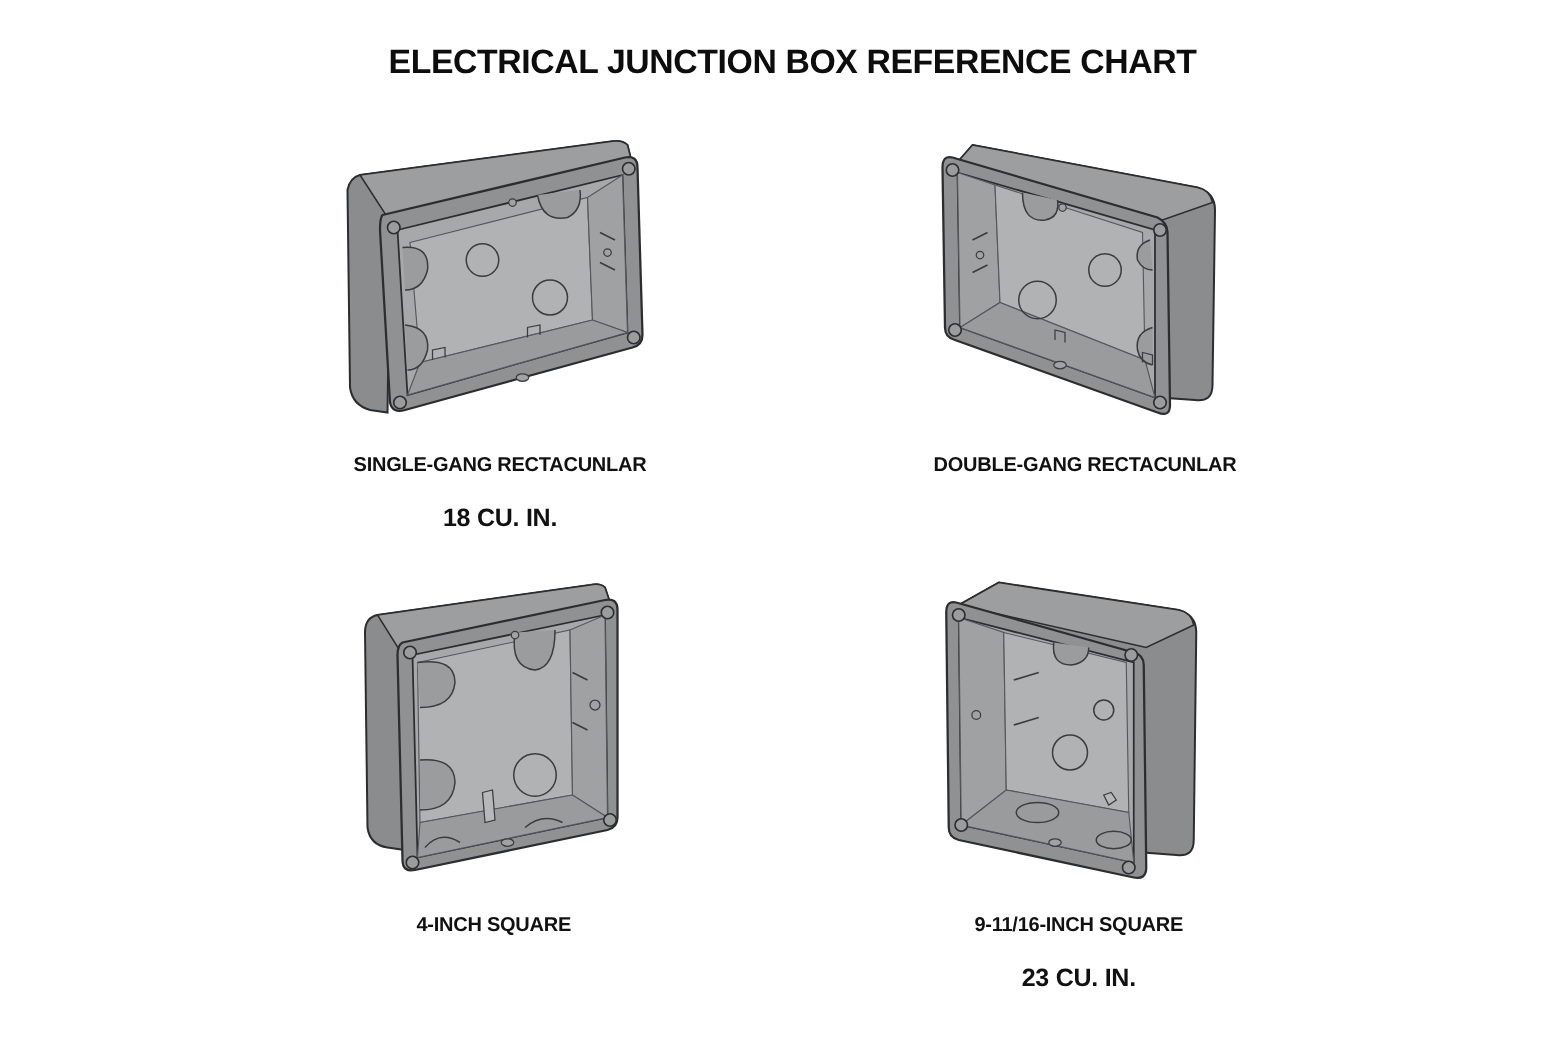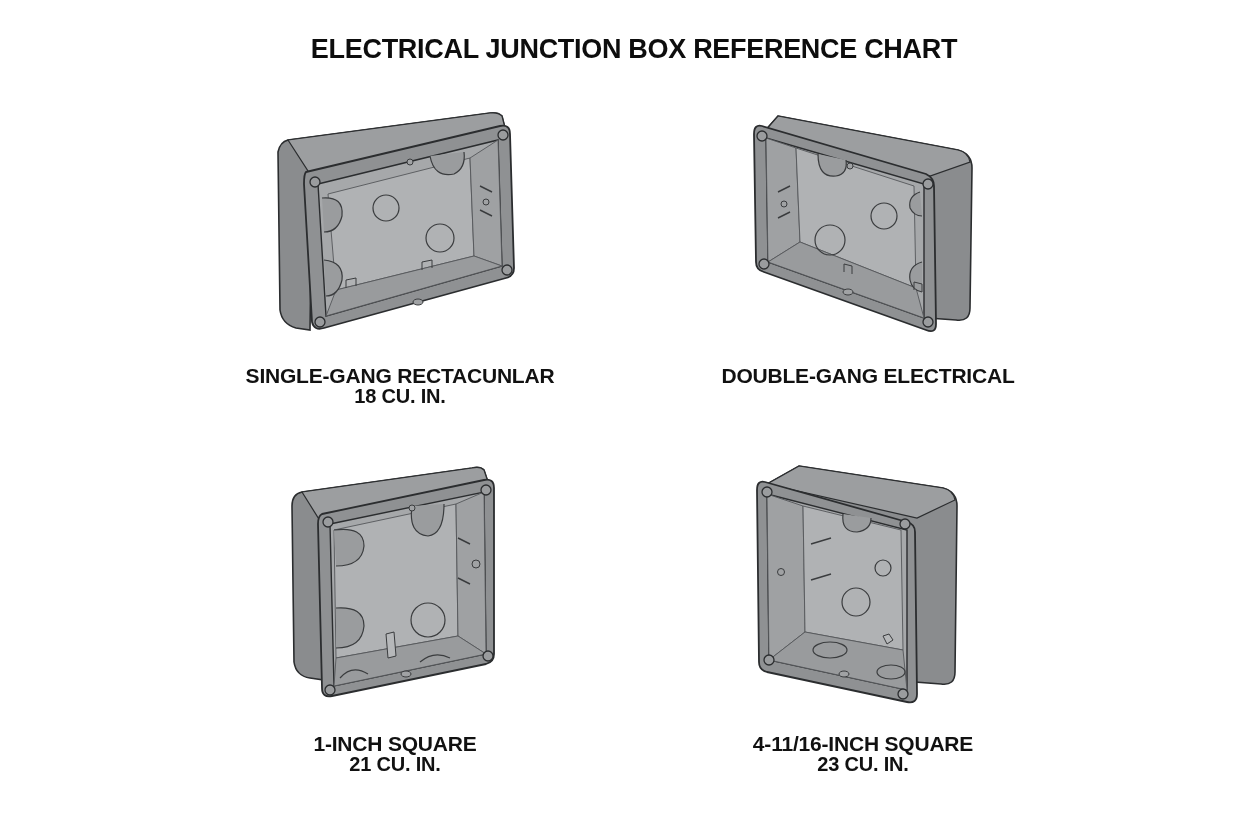--- a/index.html
+++ b/index.html
@@ -31,28 +31,28 @@
     }
     .caption {
       position: absolute;
       text-align: center;
       font-weight: bold;
       color: #111111;
       line-height: 1;
     }
     .caption .name {
       display: block;
-      font-size: 21px;
+      font-size: 16px;
       letter-spacing: -0.2px;
       white-space: nowrap;
     }
     .caption .vol {
       display: block;
       font-size: 20px;
-      margin-top: 0;
+      margin-top: 24px;
       letter-spacing: -0.2px;
     }
     svg { overflow: visible; }
   </style>
 </head>
 <body>
 
 <div class="title">ELECTRICAL JUNCTION BOX REFERENCE CHART</div>
 
 <div class="illus" style="left:270px; top:110px; width:250px; height:230px;">
@@ -129,21 +129,21 @@
     <circle cx="102" cy="54" r="3" fill="#a0a2a4" stroke="#3a3c3e" stroke-width="1"></circle>
     <ellipse cx="100" cy="180" rx="5" ry="3" fill="#a0a2a4" stroke="#3a3c3e" stroke-width="1"></ellipse>
 
     <circle cx="14" cy="24" r="5" fill="#9a9c9e" stroke="#2b2d2f" stroke-width="1.3"></circle>
     <circle cx="180" cy="72" r="5" fill="#9a9c9e" stroke="#2b2d2f" stroke-width="1.3"></circle>
     <circle cx="16" cy="152" r="5" fill="#9a9c9e" stroke="#2b2d2f" stroke-width="1.3"></circle>
     <circle cx="180" cy="210" r="5" fill="#9a9c9e" stroke="#2b2d2f" stroke-width="1.3"></circle>
   </svg>
 </div>
 <div class="caption" style="left:698px; top:365px; width:340px;">
-  <span class="name">DOUBLE-GANG ELECTRICAL</span>
+  <span class="name">DOUBLE-GANG RECTACUNLAR</span>
 </div>
 
 <div class="illus" style="left:288px; top:466px; width:210px; height:235px;">
   <svg width="210" height="235" viewBox="0 0 210 235">
 
     <path d="M14 26 Q4 28 4 40 L6 196 Q8 210 22 212 L36 214 L34 62 L200 16 L196 4 Q192 0 184 2 Z" fill="#8a8c8e" stroke="#2b2d2f" stroke-width="1.6"></path>
     <path d="M14 26 L184 2 Q192 0 196 4 L200 16 L34 58 Z" fill="#9c9ea0" stroke="#2b2d2f" stroke-width="1.2"></path>
 
     <path d="M34 48 L196 14 Q206 12 206 22 L206 188 Q206 196 198 198 L44 230 Q34 232 34 222 L30 58 Q30 50 34 48 Z" fill="#8f9193" stroke="#2b2d2f" stroke-width="1.8"></path>
 
@@ -170,22 +170,21 @@
     <circle cx="124" cy="42" r="3" fill="#a0a2a4" stroke="#3a3c3e" stroke-width="1"></circle>
     <ellipse cx="118" cy="208" rx="5" ry="3" fill="#a0a2a4" stroke="#3a3c3e" stroke-width="1"></ellipse>
 
     <circle cx="40" cy="56" r="5" fill="#9a9c9e" stroke="#2b2d2f" stroke-width="1.3"></circle>
     <circle cx="198" cy="24" r="5" fill="#9a9c9e" stroke="#2b2d2f" stroke-width="1.3"></circle>
     <circle cx="200" cy="190" r="5" fill="#9a9c9e" stroke="#2b2d2f" stroke-width="1.3"></circle>
     <circle cx="42" cy="224" r="5" fill="#9a9c9e" stroke="#2b2d2f" stroke-width="1.3"></circle>
   </svg>
 </div>
 <div class="caption" style="left:255px; top:733px; width:280px;">
-  <span class="name">1-INCH SQUARE</span>
-  <span class="vol">21 CU. IN.</span>
+  <span class="name">4-INCH SQUARE</span>
 </div>
 
 <div class="illus" style="left:755px; top:464px; width:210px; height:240px;">
   <svg width="210" height="240" viewBox="0 0 210 240">
 
     <path d="M44 2 L188 24 Q202 28 202 42 L200 208 Q200 222 186 220 L160 218 L158 72 L12 20 Z" fill="#8a8c8e" stroke="#2b2d2f" stroke-width="1.6"></path>
     <path d="M44 2 L188 24 Q198 26 200 36 L162 54 L12 20 Z" fill="#9c9ea0" stroke="#2b2d2f" stroke-width="1.2"></path>
 
     <path d="M10 18 Q2 16 2 26 L4 198 Q4 206 12 208 L152 238 Q162 240 162 230 L160 68 Q160 60 152 58 Z" fill="#8f9193" stroke="#2b2d2f" stroke-width="1.8"></path>
 
@@ -210,15 +209,15 @@
     <circle cx="26" cy="108" r="3.5" fill="#a0a2a4" stroke="#3a3c3e" stroke-width="1"></circle>
     <ellipse cx="89" cy="210" rx="5" ry="3" fill="#a0a2a4" stroke="#3a3c3e" stroke-width="1"></ellipse>
 
     <circle cx="12" cy="28" r="5" fill="#9a9c9e" stroke="#2b2d2f" stroke-width="1.3"></circle>
     <circle cx="150" cy="60" r="5" fill="#9a9c9e" stroke="#2b2d2f" stroke-width="1.3"></circle>
     <circle cx="14" cy="196" r="5" fill="#9a9c9e" stroke="#2b2d2f" stroke-width="1.3"></circle>
     <circle cx="148" cy="230" r="5" fill="#9a9c9e" stroke="#2b2d2f" stroke-width="1.3"></circle>
   </svg>
 </div>
 <div class="caption" style="left:713px; top:733px; width:300px;">
-  <span class="name">4-11/16-INCH SQUARE</span>
+  <span class="name">9-11/16-INCH SQUARE</span>
   <span class="vol">23 CU. IN.</span>
 </div>
 
 </body></html>

